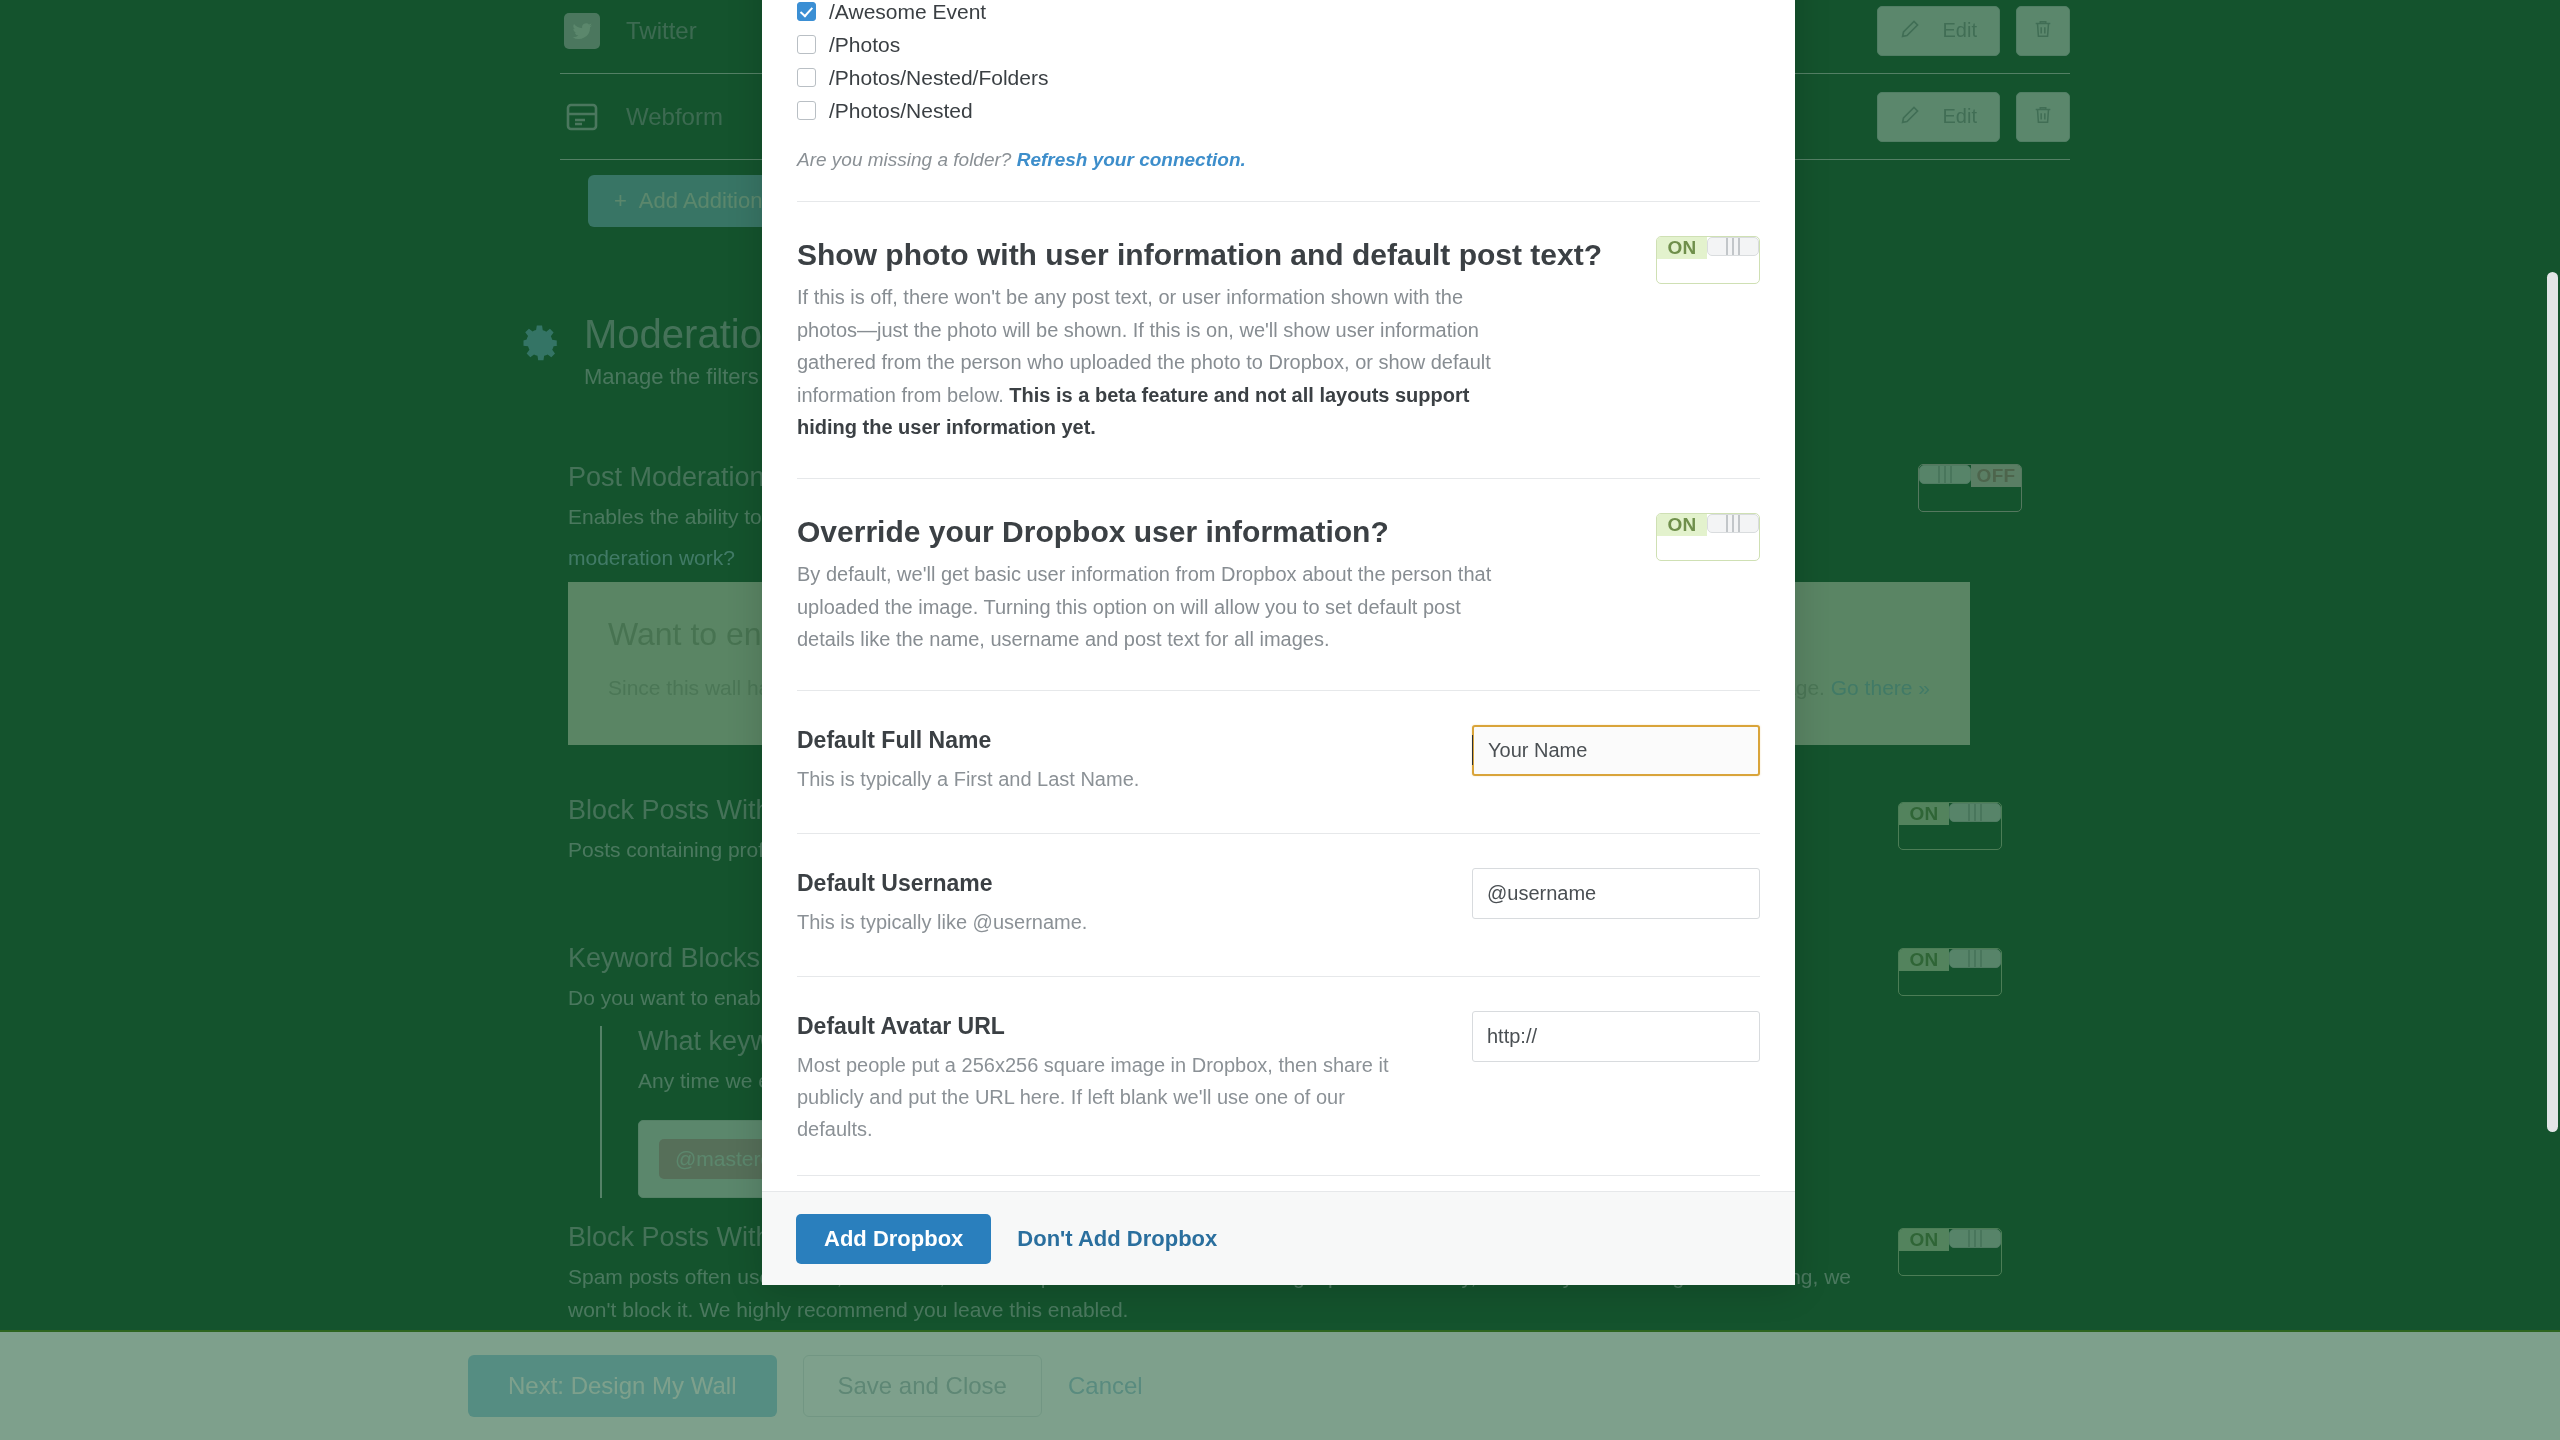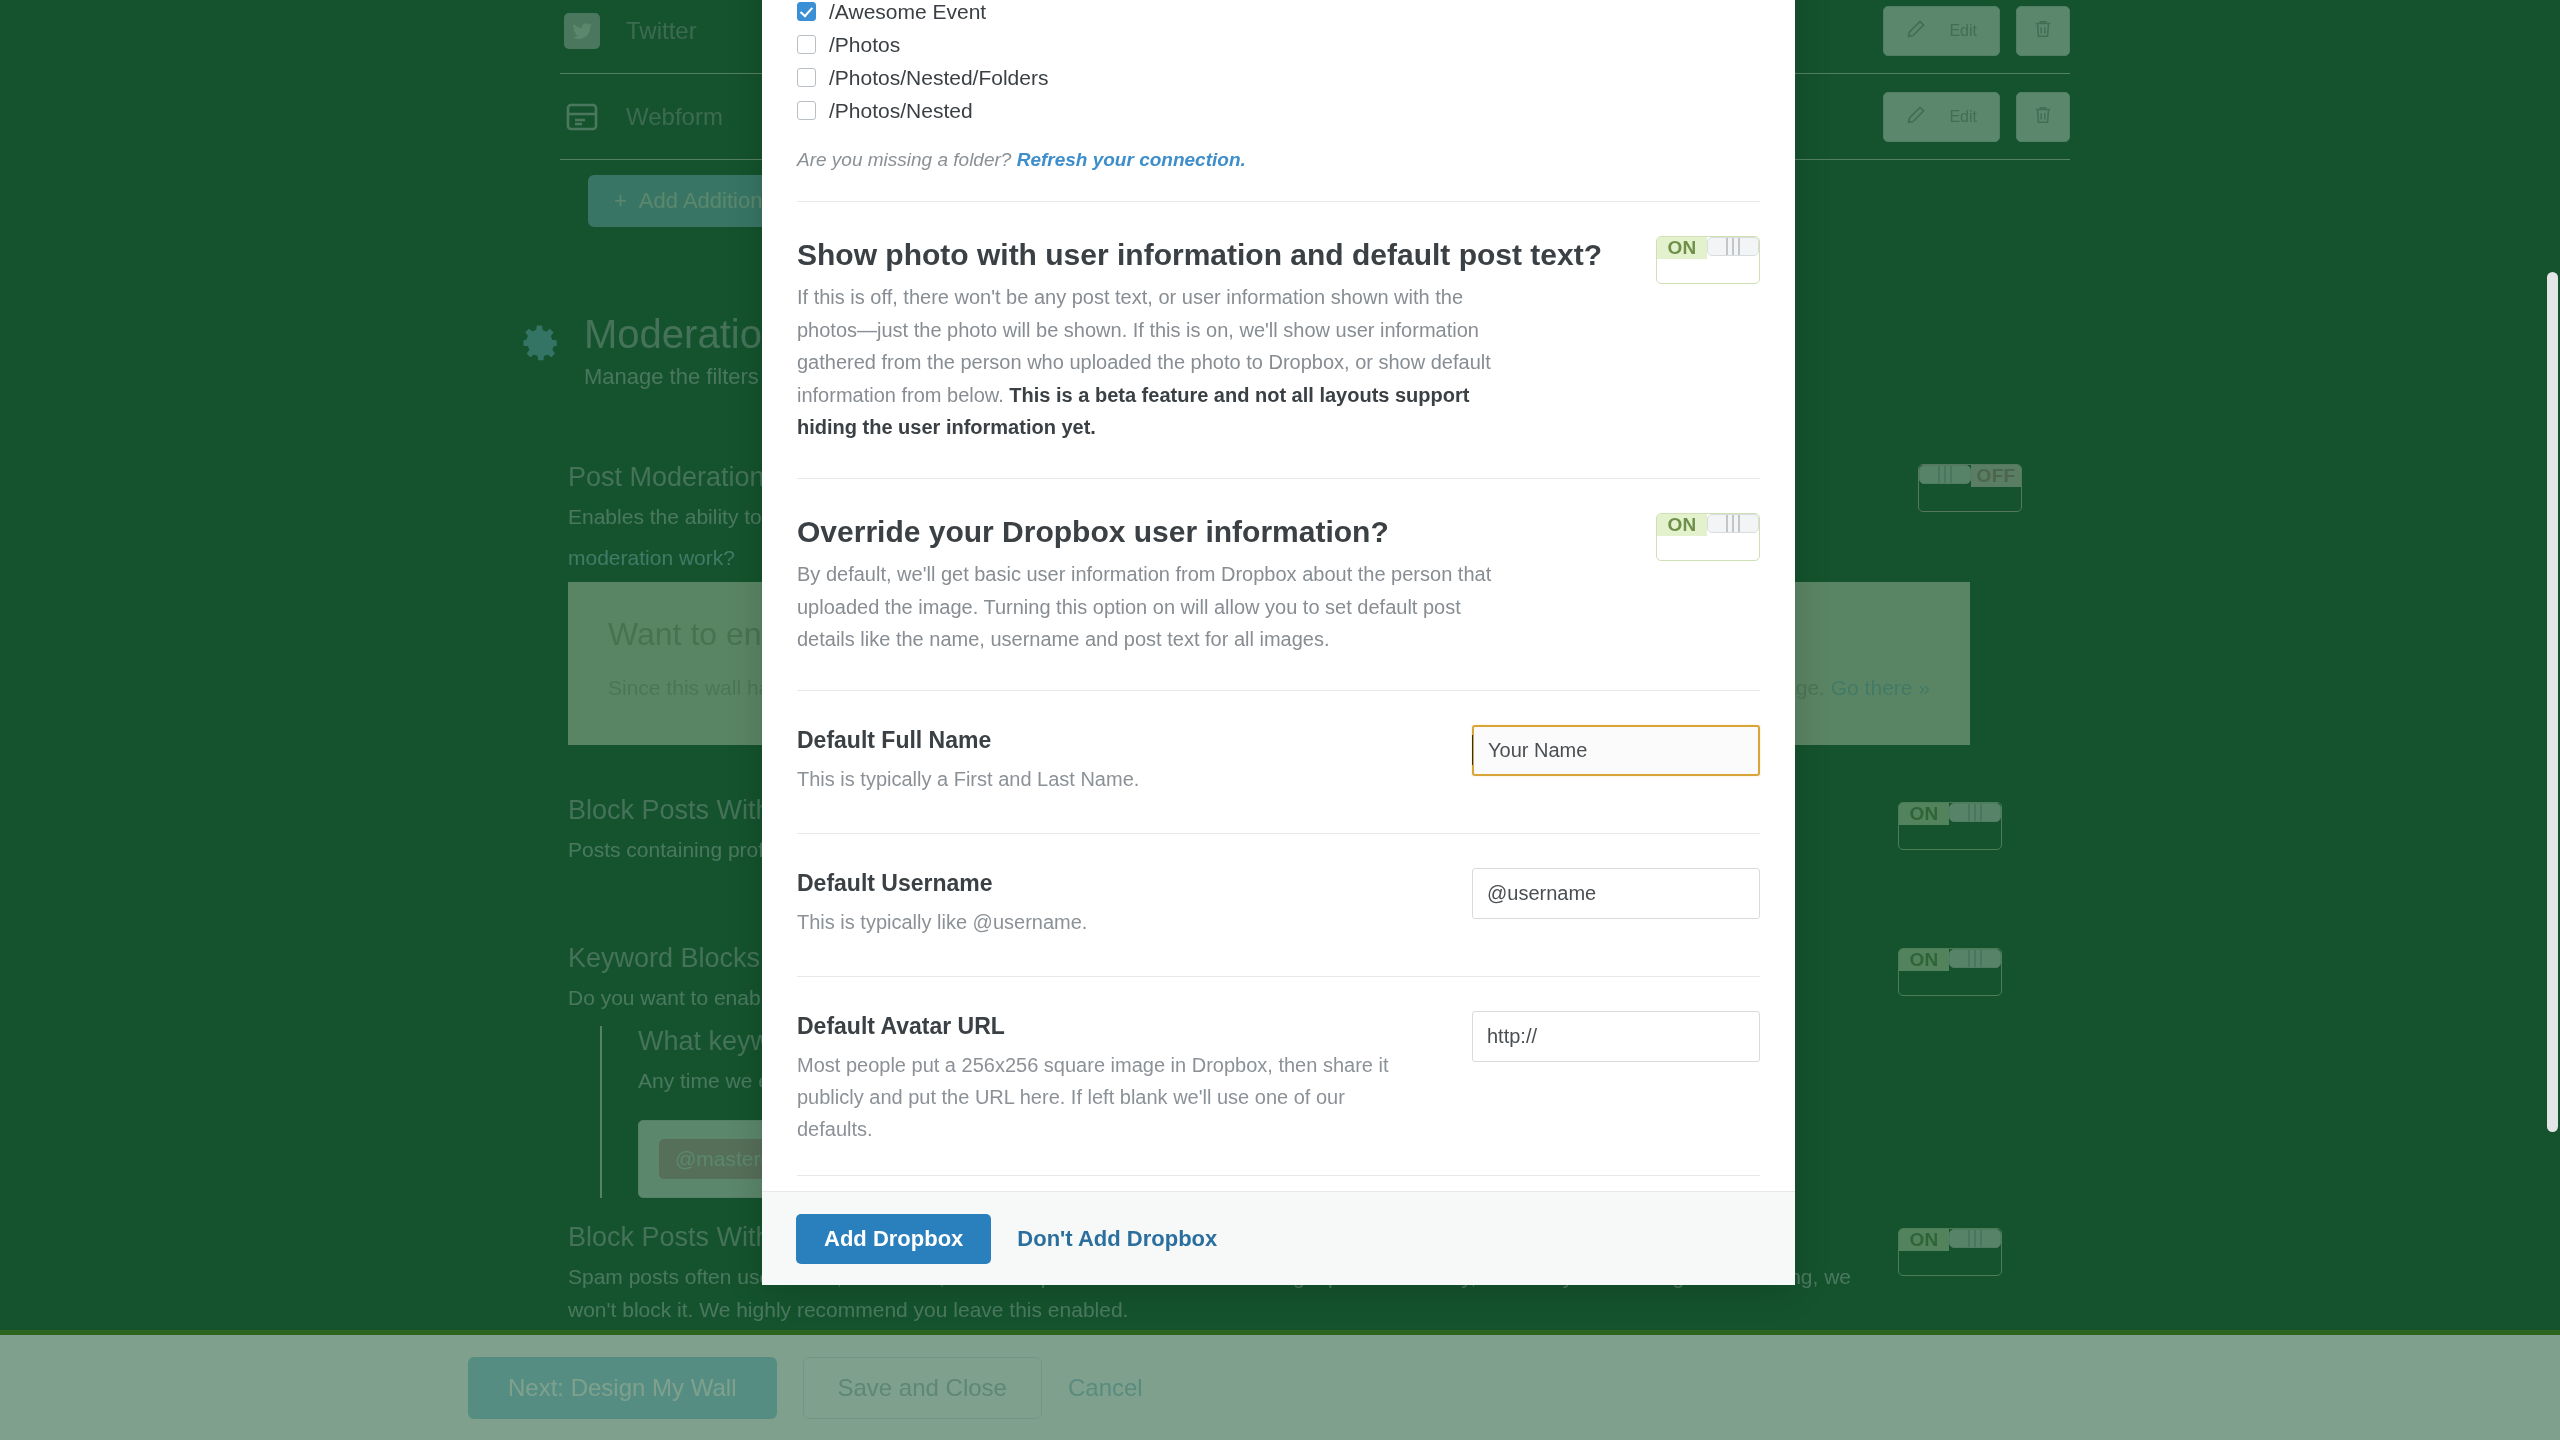--- a/index.html
+++ b/index.html
@@ -32,21 +32,21 @@
     width: 44px; height: 40px;
     margin-right: 22px;
     color: #c9ccce;
     display: flex; align-items: center; justify-content: center;
   }
   .src-name { font-size: 24px; color: #9aa0a4; width: 160px; }
   .src-handle { font-size: 22px; color: #b9bec1; }
   .row-actions { margin-left: auto; display: flex; gap: 16px; align-items: center; }
   .btn-ghost {
     border: 1px solid #dfe2e4; background: #fff; border-radius: 5px;
-    height: 50px; padding: 0 22px; color: #a8aeb2; font-size: 16px;
+    height: 50px; padding: 0 22px; color: #a8aeb2; font-size: 20px;
     display: flex; align-items: center; gap: 22px;
   }
   .btn-ghost-sq {
     border: 1px solid #dfe2e4; background: #fff; border-radius: 5px;
     width: 54px; height: 50px; color: #a8aeb2;
     display: flex; align-items: center; justify-content: center;
   }
 
   .add-source-btn {
     position: absolute; left: 588px; top: 175px;
@@ -109,21 +109,21 @@
     border-radius: 5px; display: flex; align-items: center; justify-content: center;
     gap: 4px;
   }
   .t-grip i { display: block; width: 2px; height: 17px; background: #c2c6c9; }
   .t-on-wrap  { border: 1px solid #cfe0b4; }
   .t-off-wrap { border: 1px solid #eccfd3; }
 
   
   .action-bar {
     position: absolute; left: 0; right: 0; bottom: 0; height: 110px;
-    background: #fff; border-top: 5px solid #4d7c0f;
+    background: #fff; border-top: 2px solid #4d7c0f;
     display: flex; align-items: center; padding-left: 468px; gap: 26px;
     z-index: 5;
   }
   .btn-primary-lt {
     background: #a5d3ea; color: #fff; border: none; border-radius: 6px;
     height: 62px; padding: 0 40px; font-size: 24px;
   }
   .btn-outline {
     background: #fff; color: #b9c6cd; border: 1px solid #e4e9ec; border-radius: 6px;
     height: 62px; padding: 0 34px; font-size: 24px;

